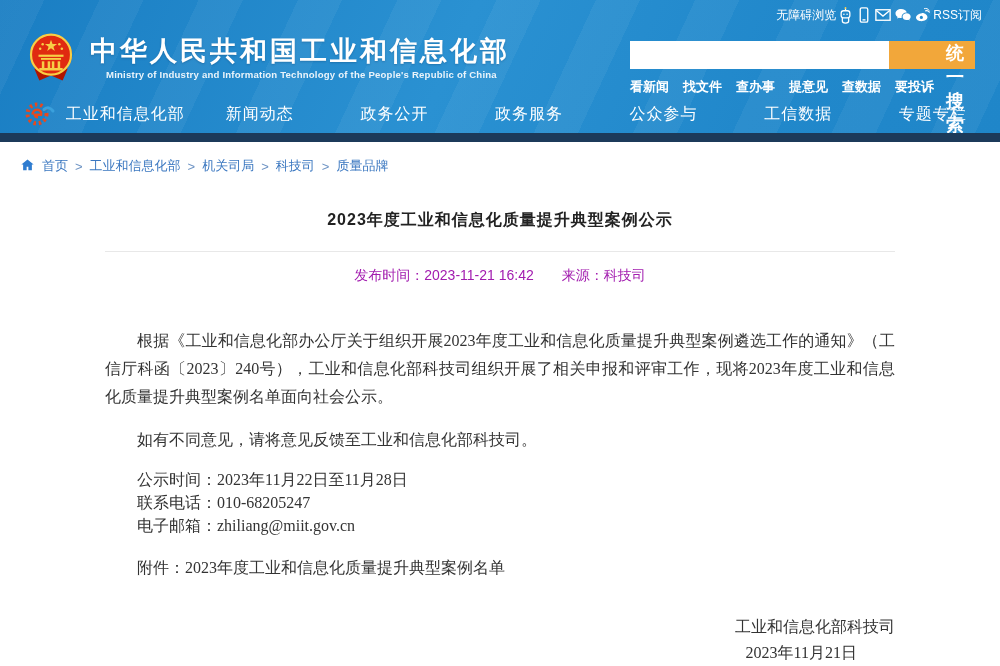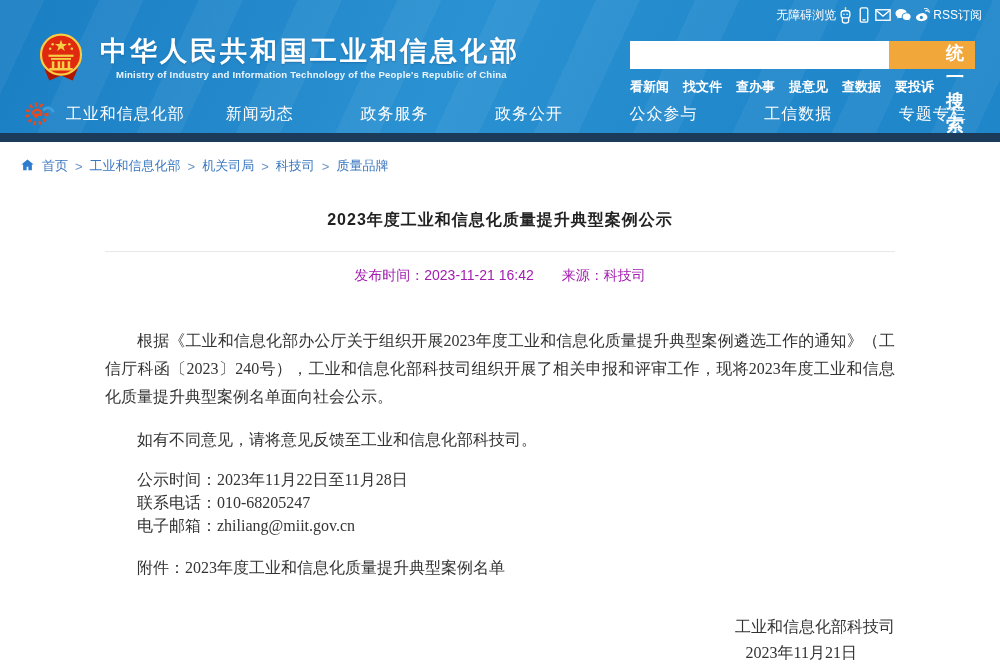--- a/index.html
+++ b/index.html
@@ -11,21 +11,21 @@
             background:linear-gradient(115deg,#1a7ec3 0%,#2a91d2 45%,#2188cb 75%,#1f86c9 100%); }
   .header::before { content:""; position:absolute; inset:0; pointer-events:none;
             background:repeating-linear-gradient(115deg, rgba(255,255,255,.05) 0 40px, rgba(255,255,255,0) 40px 90px); }
 
   .topbar { position:absolute; top:0; left:0; right:0; height:30px;
             display:flex; justify-content:flex-end; align-items:center;
             padding-right:18px; color:#fff; font-size:12px; }
   .topbar .txt { cursor:pointer; }
   .tb-icon { display:inline-flex; align-items:center; cursor:pointer; }
 
-  .brandrow { position:absolute; top:32px; left:36px; display:flex; align-items:center; }
+  .brandrow { position:absolute; top:32px; left:26px; display:flex; align-items:center; }
   .emblem { width:50px; height:52px; }
   .brand-text { margin-left:14px; color:#fff; }
   .brand-cn { font-size:27px; font-weight:bold; letter-spacing:3px; line-height:30px;
               text-shadow:0 1px 2px rgba(0,40,80,.25); }
   .brand-en { font-size:9.6px; color:#eaf4fb; margin-top:3px; letter-spacing:.2px; font-weight:bold;padding-left:16px; }
 
   .searcharea { position:absolute; top:41px; right:25px; width:345px; }
   .searchrow { display:flex; height:28px; }
   .searchrow input { flex:1; border:none; outline:none; padding:0 8px; font-size:13px; background:#fff; }
   .searchrow button { width:86px; border:none; background:#f2a73a; color:#fff;
@@ -154,22 +154,22 @@
 
   <div class="nav">
     <svg class="navlogo" viewBox="0 0 36 30">
       <circle cx="15" cy="15" r="9.5" fill="none" stroke="#e8491d" stroke-width="4" stroke-dasharray="2.4 2.9"></circle>
       <path d="M10.5 15.5c0-2.8 2-4.8 4.6-4.8 2.4 0 4.2 1.6 4.2 3.8 0 .5-.1.9-.2 1.2h-6.4c.3 1.6 1.6 2.6 3.3 2.6" fill="none" stroke="#e8491d" stroke-width="2.4"></path>
       <path d="M22 10.5q5-4 9 1.5" fill="none" stroke="#3aa0dc" stroke-width="3" stroke-linecap="round"></path>
     </svg>
     <div class="navitems">
       <span class="nav-item">工业和信息化部</span>
       <span class="nav-item">新闻动态</span>
+      <span class="nav-item">政务公开</span>
       <span class="nav-item">政务服务</span>
-      <span class="nav-item">政务公开</span>
       <span class="nav-item">公众参与</span>
       <span class="nav-item">工信数据</span>
       <span class="nav-item">专题专栏</span>
     </div>
   </div>
   <div class="darkstrip"></div>
 </div>
 
 <div class="breadcrumb">
   <svg class="home-ico" viewBox="0 0 24 24" fill="#2e7cd0">

